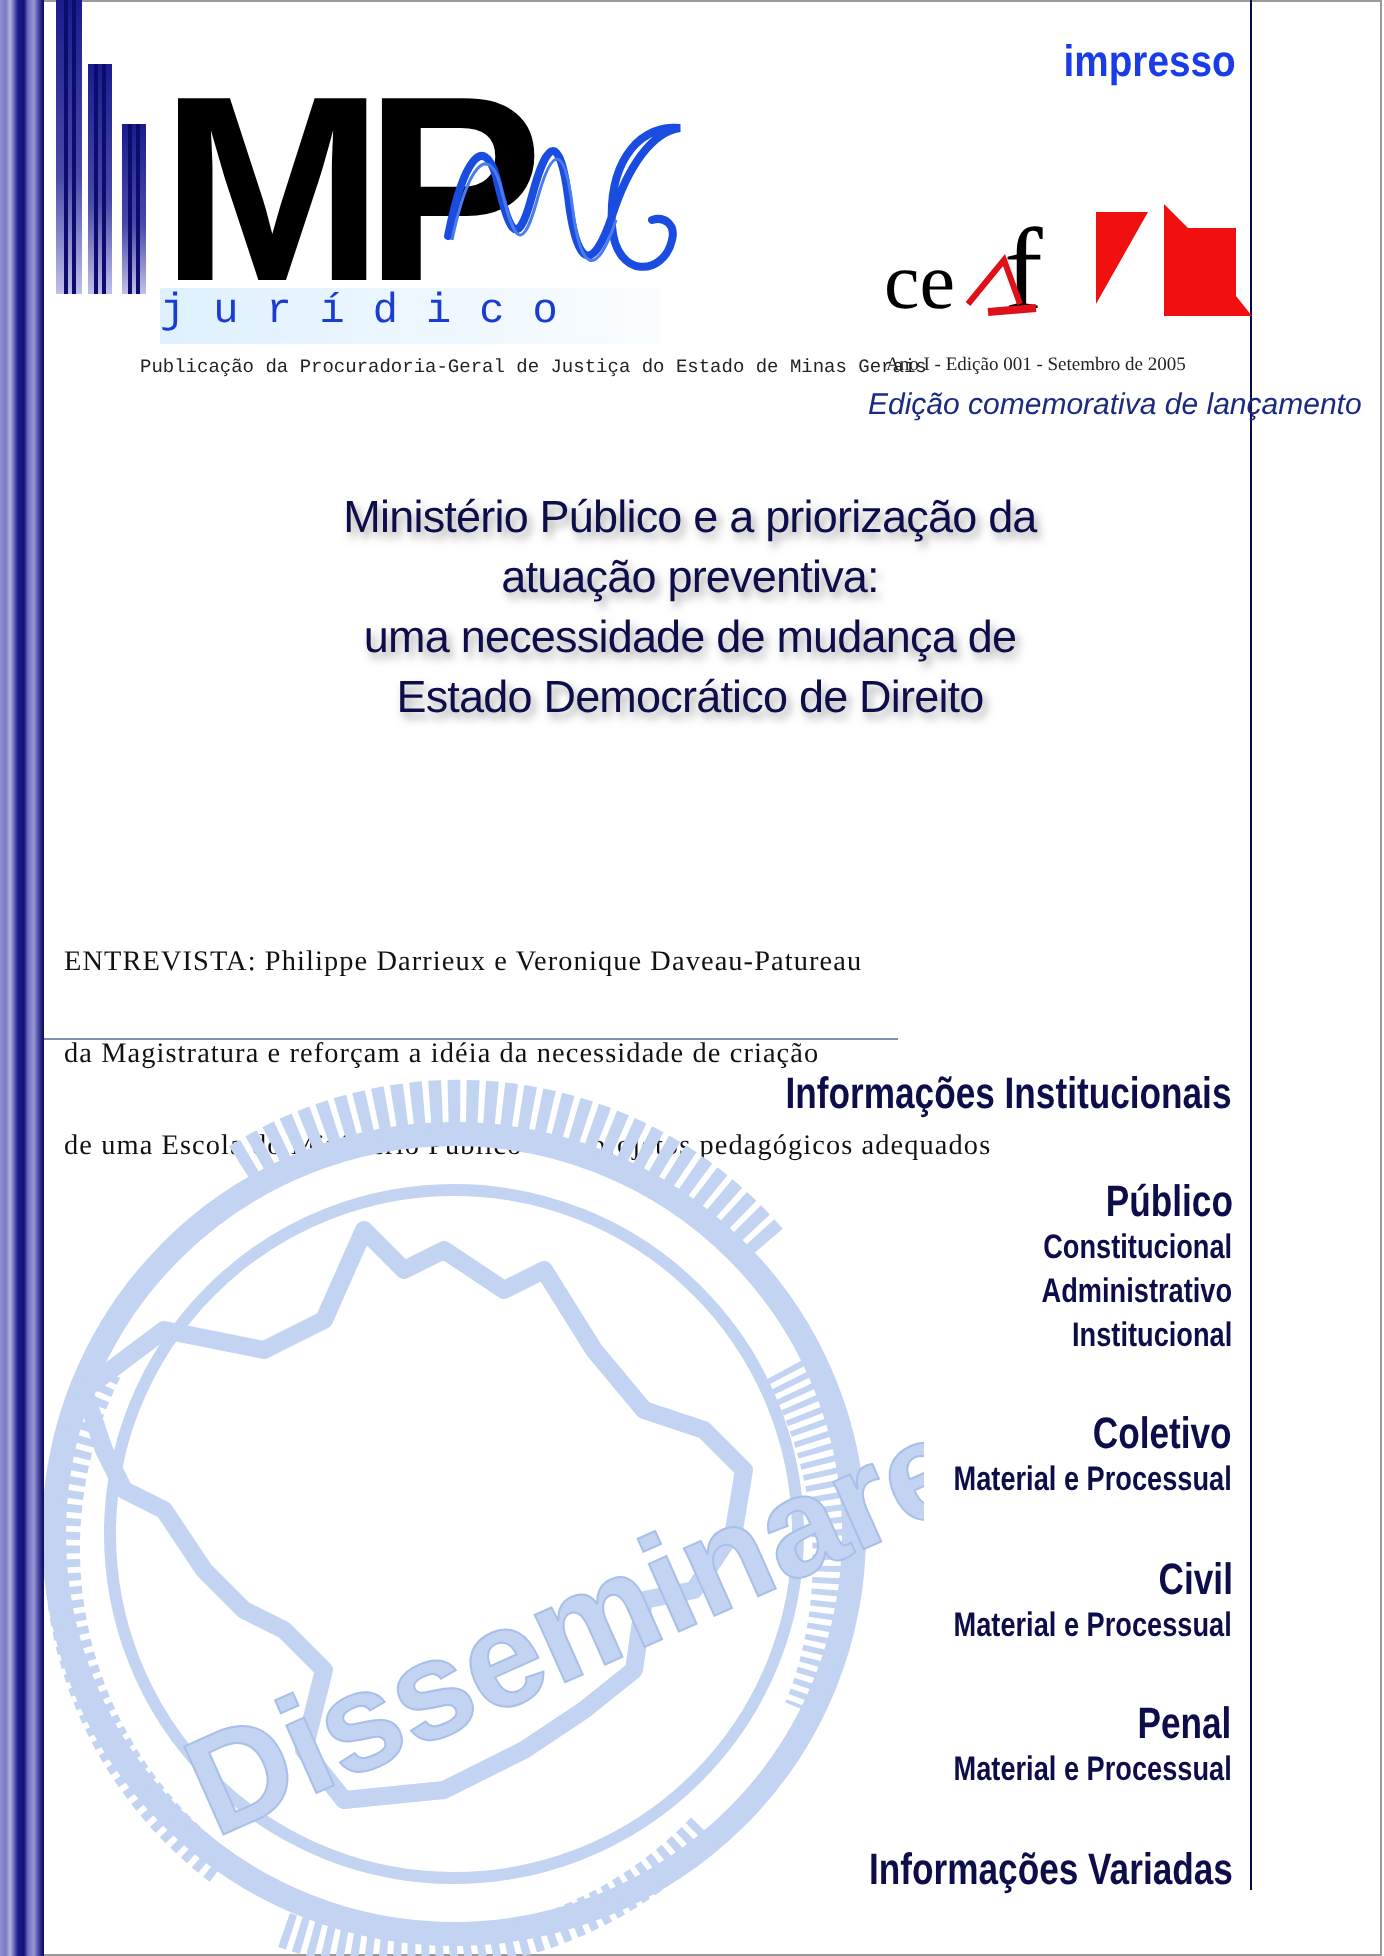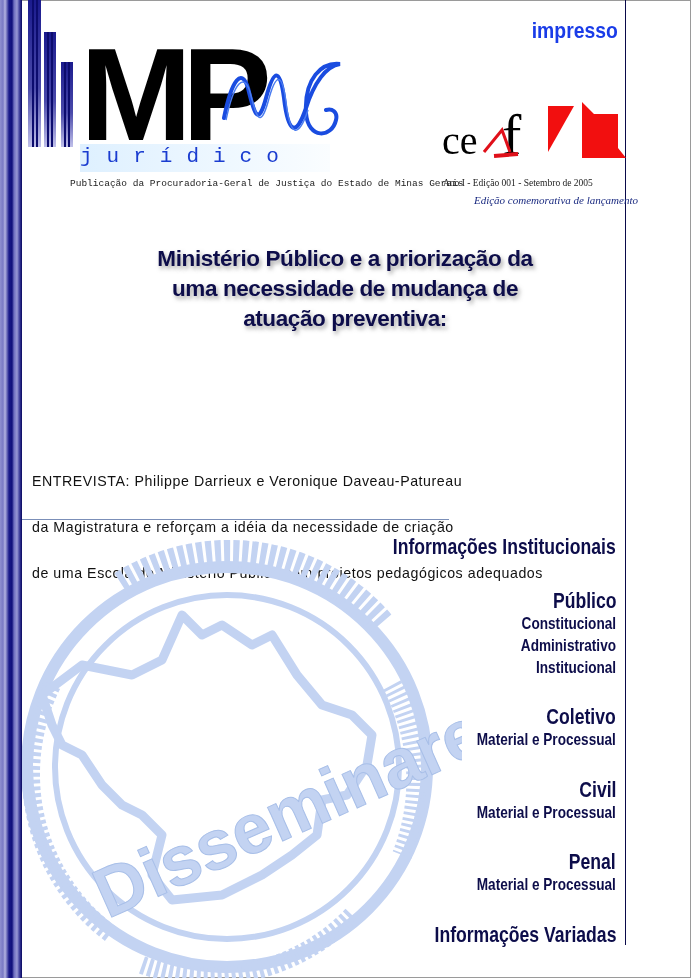--- a/index.html
+++ b/index.html
@@ -42,41 +42,41 @@
   }
   .publisher {
     position: absolute; left: 70px; top: 178px;
     font-family: "Liberation Mono", monospace; font-size: 9.5px; color: #222; white-space: nowrap;
   }
   .edition {
     position: absolute; left: 443px; top: 178px;
     font-family: Liberation Serif, serif; font-size: 9.5px; color: #222; white-space: nowrap;
   }
   .commemorative {
-    position: absolute; left: 448px; top: 194px; width: 190px; text-align: right;
-    font-family: Liberation Serif, serif; font-style: italic; font-size: 11px; color: #1a2a80; white-space: nowrap;
+    position: absolute; left: 434px; top: 194px; width: 190px; text-align: right;
+    font-family: Liberation Sans, sans-serif; font-style: italic; font-size: 15px; color: #1a2a80; white-space: nowrap;
   }
   .impresso {
     position: absolute; right: 74px; top: 18px;
     font-family: "Liberation Sans", sans-serif; font-weight: bold; font-size: 22px;
     color: #1a3ce8; transform: scaleX(0.88); transform-origin: right;
   }
   .ceaf-logo { position: absolute; left: 440px; top: 96px; width: 100px; height: 64px; }
   .red-shapes { position: absolute; left: 548px; top: 102px; width: 78px; height: 56px; }
   .headline {
     position: absolute; left: 80px; top: 244px; width: 530px; text-align: center;
-    font-family: "Liberation Sans", sans-serif; font-weight: bold; font-size: 22.5px;
+    font-family: "Liberation Sans", sans-serif; font-weight: normal; font-size: 22.5px;
     line-height: 30px; color: #0d0d4a;
     text-shadow: 2px 3px 4px rgba(90,90,90,0.55);
     letter-spacing: -0.4px;
   }
   .headline div { white-space: nowrap; }
   .interview {
     position: absolute; left: 32px; top: 444px; width: 590px;
-    font-family: Liberation Sans, sans-serif; font-size: 14.2px; line-height: 15.2px; color: #111;
+    font-family: Liberation Serif, serif; font-size: 14.2px; line-height: 15.2px; color: #111;
     white-space: pre; letter-spacing: 0.55px;
   }
   .divider {
     position: absolute; left: 22px; top: 519px; width: 427px; height: 1px; background: #7b8fb8;
   }
   .watermark { position: absolute; left: 22px; top: 535px; width: 440px; height: 443px; }
   .toc { position: absolute; right: 76px; top: 532px; width: 300px; text-align: right; color: #0d0d4a; }
   .toc .item { position: absolute; right: 0; white-space: nowrap; font-family: "Liberation Sans", sans-serif; font-weight: bold; transform: scaleX(0.8); transform-origin: right; }
   .toc .heading { font-size: 22px; }
   .toc .sub { font-size: 17px; }
@@ -121,22 +121,23 @@
   <polygon points="0,4 26,4 0,50" fill="#f20f0f"></polygon>
   <polygon points="34,0 46,12 70,12 70,46 78,56 34,56" fill="#f20f0f"></polygon>
 </svg>
 
 <div class="publisher">Publicação da Procuradoria-Geral de Justiça do Estado de Minas Gerais</div>
 <div class="edition">Ano I - Edição 001 - Setembro de 2005</div>
 <div class="commemorative">Edição comemorativa de lançamento</div>
 
 <div class="headline">
   <div>Ministério Público e a priorização da</div>
+  <div>atuação preventiva:</div>
   <div>uma necessidade de mudança de</div>
-  <div>atuação preventiva:</div>
+  <div>Estado Democrático de Direito</div>
 </div>
 
 <div class="interview">
   <div>ENTREVISTA: Philippe Darrieux e Veronique Daveau-Patureau</div>
   <div>da Magistratura e reforçam a idéia da necessidade de criação</div>
   <div>de uma Escola do Ministério Público com projetos pedagógicos adequados</div>
 </div>
 <div class="divider"></div>
 
 <svg class="watermark" viewBox="0 0 440 443">

